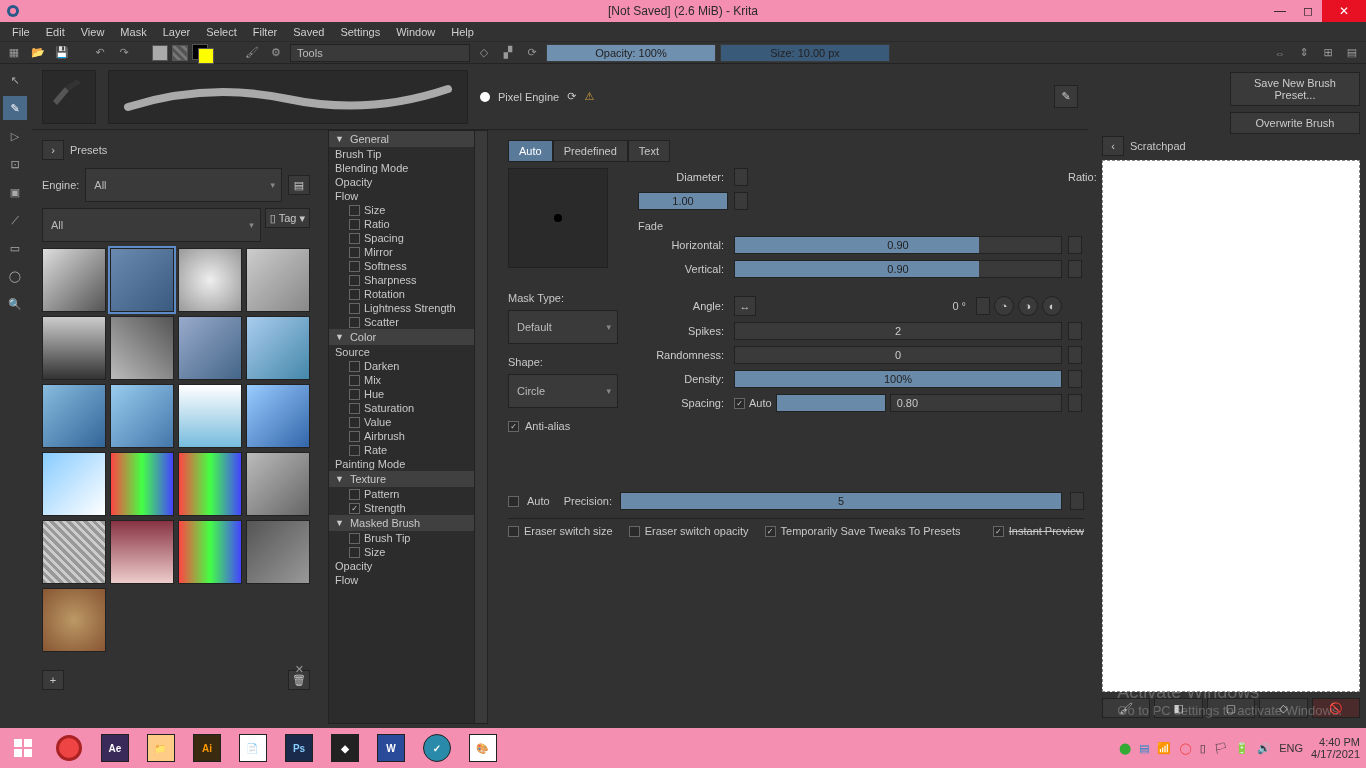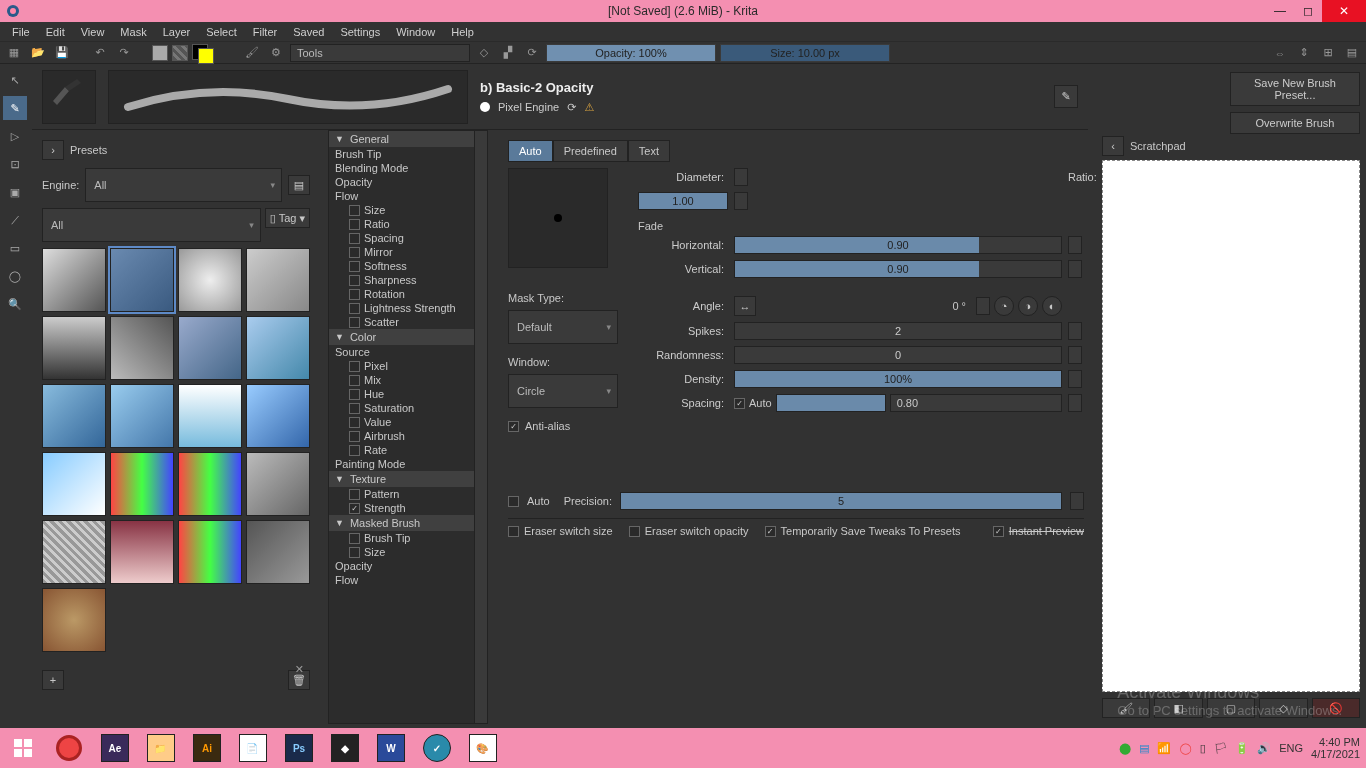--- a/index.html
+++ b/index.html
@@ -181,21 +181,20 @@
         <path d="M4 24 L16 10 L20 14 L8 28 Z" fill="#555"></path>
         <path d="M16 10 L28 2 L32 6 L20 14 Z" fill="#333"></path>
       </svg>
   </div>
   <div class="stroke-preview">
     <svg width="340" height="40" viewBox="0 0 340 40">
         <path d="M10,30 Q90,5 170,22 T330,12" stroke="#aaa" stroke-width="8" fill="none" stroke-linecap="round"></path>
       </svg>
   </div>
   <div class="brush-name-area">
-    <div class="brush-name">b) Basic-2 Opacity</div>
     <div class="engine-line">
       <div class="dot-white"></div>
       <span>Pixel Engine</span>
       <span>⟳</span>
       <span style="color:#d4a040">⚠</span>
     </div>
   </div>
   <div class="btn" style="width:24px;padding:4px 0;">✎</div>
 </div>
 
@@ -298,21 +297,21 @@
           <div class="chk"></div>
           <span>Scatter</span>
         </div>
       <div class="setting-header">
           <span class="arrow">▼</span>
           <span>Color</span>
         </div>
       <div class="setting-item" style="padding-left:6px">Source</div>
       <div class="setting-item">
           <div class="chk"></div>
-          <span>Pixel</span>
+          <span>Darken</span>
         </div>
       <div class="setting-item">
           <div class="chk"></div>
           <span>Mix</span>
         </div>
       <div class="setting-item">
           <div class="chk"></div>
           <span>Hue</span>
         </div>
       <div class="setting-item">
@@ -368,21 +367,21 @@
       <div class="tab">Text</div>
     </div>
 
     <div style="display:flex; gap:20px;">
       <div style="width:110px;">
         <div class="brush-preview-box">
             <div style="width:8px;height:8px;border-radius:50%;background:#000;"></div>
           </div>
         <div style="margin-top:24px;"><span>Mask Type:</span></div>
         <div class="dropdown" style="margin-top:6px;">Default</div>
-        <div style="margin-top:12px;"><span>Window:</span></div>
+        <div style="margin-top:12px;"><span>Shape:</span></div>
         <div class="dropdown" style="margin-top:6px;">Circle</div>
         <div style="margin-top:12px; display:flex; gap:6px; align-items:center;">
           <div class="chk">✓</div>
           <span>Anti-alias</span>
         </div>
       </div>
       <div style="flex:1;">
         <div style="display:grid; grid-template-columns:90px 1fr 16px; gap:6px 6px; align-items:center;">
           <div class="param-label">Diameter:</div>
           <div class="stepper"></div>

